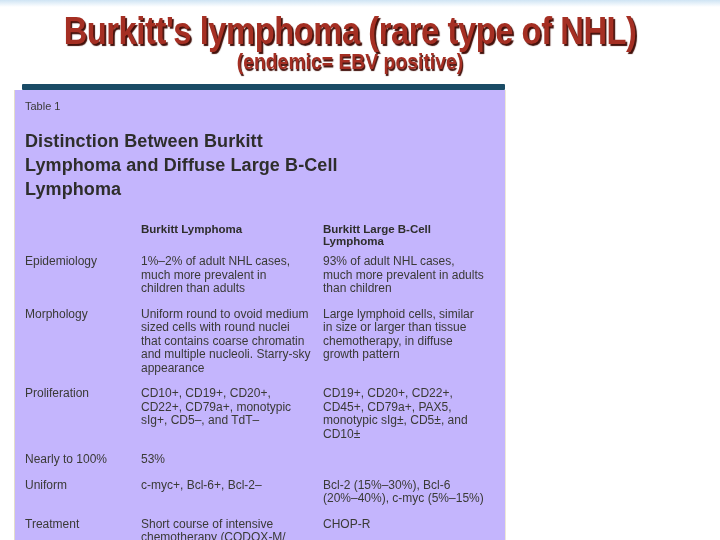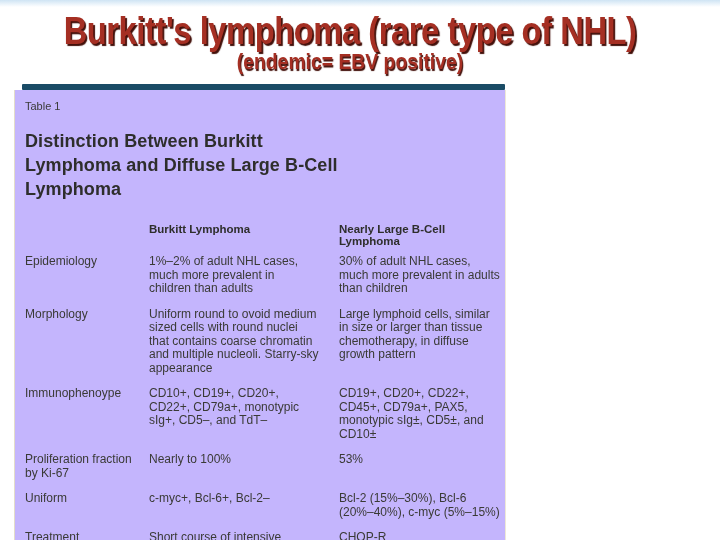--- a/index.html
+++ b/index.html
@@ -50,21 +50,21 @@
   .table-label{
     font-size:11px;line-height:13px;color:#3b3b39;margin-bottom:16px;
   }
   .table-heading{
     font-size:18px;font-weight:bold;line-height:24px;color:#2e2e2c;
     width:335px;margin-bottom:22px;letter-spacing:0.1px;
   }
   .grid{
     display:grid;
     grid-template-columns:116px 182px 174px;
-    column-gap:8px;
+    column-gap:0;
   }
   .thead{
     font-size:11.5px;font-weight:bold;color:#2e2e2c;
     margin-bottom:8px;
   }
   .trow{
     font-size:12px;line-height:13.5px;
     margin-bottom:12px;
   }
   .trow:last-child{margin-bottom:4px;}
@@ -84,43 +84,42 @@
 <div class="scan">
   <div class="rule"></div>
 
   <div class="panel">
     <div class="table-label">Table 1</div>
     <div class="table-heading">Distinction Between Burkitt Lymphoma and Diffuse Large B-Cell Lymphoma</div>
 
     <div class="grid thead">
       <div class="cell-label"></div>
       <div class="cell">Burkitt Lymphoma</div>
-      <div class="cell">Nearly Large B-Cell Lymphoma</div>
+      <div class="cell">Burkitt Large B-Cell Lymphoma</div>
     </div>
 
     <div class="grid trow">
       <div class="cell-label">Epidemiology</div>
       <div class="cell">1%–2% of adult NHL cases, much more prevalent in children than adults</div>
-      <div class="cell">30% of adult NHL cases, much more prevalent in adults than children</div>
+      <div class="cell">93% of adult NHL cases, much more prevalent in adults than children</div>
     </div>
 
     <div class="grid trow">
       <div class="cell-label">Morphology</div>
       <div class="cell">Uniform round to ovoid medium sized cells with round nuclei that contains coarse chromatin and multiple nucleoli. Starry-sky appearance</div>
       <div class="cell">Large lymphoid cells, similar in size or larger than tissue chemotherapy, in diffuse growth pattern</div>
     </div>
 
     <div class="grid trow">
-      <div class="cell-label">Immunophenoype</div>
+      <div class="cell-label">Proliferation</div>
       <div class="cell">CD10+, CD19+, CD20+, CD22+, CD79a+, monotypic sIg+, CD5–, and TdT–</div>
       <div class="cell">CD19+, CD20+, CD22+, CD45+, CD79a+, PAX5, monotypic sIg±, CD5±, and CD10±</div>
     </div>
 
     <div class="grid trow">
-      <div class="cell-label">Proliferation fraction by Ki-67</div>
       <div class="cell">Nearly to 100%</div>
       <div class="cell">53%</div>
     </div>
 
     <div class="grid trow">
       <div class="cell-label">Uniform</div>
       <div class="cell">c-myc+, Bcl-6+, Bcl-2–</div>
       <div class="cell">Bcl-2 (15%–30%), Bcl-6 (20%–40%), c-myc (5%–15%)</div>
     </div>
 

